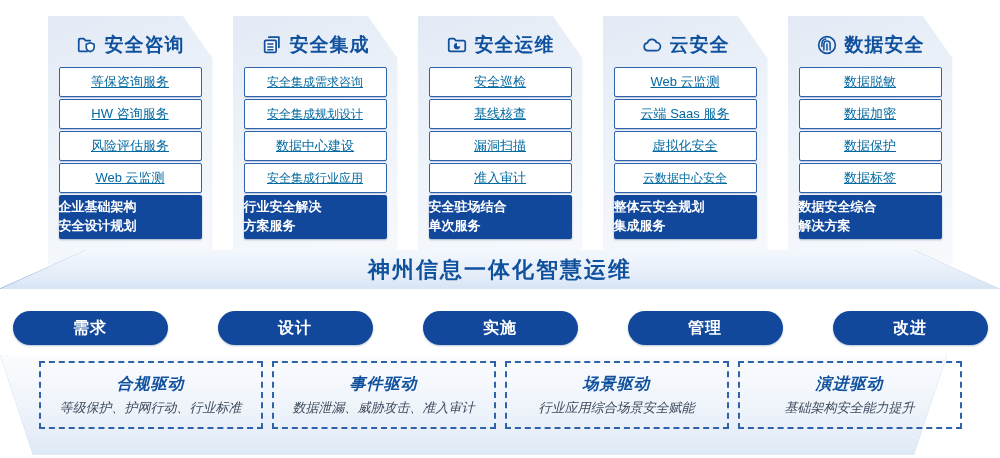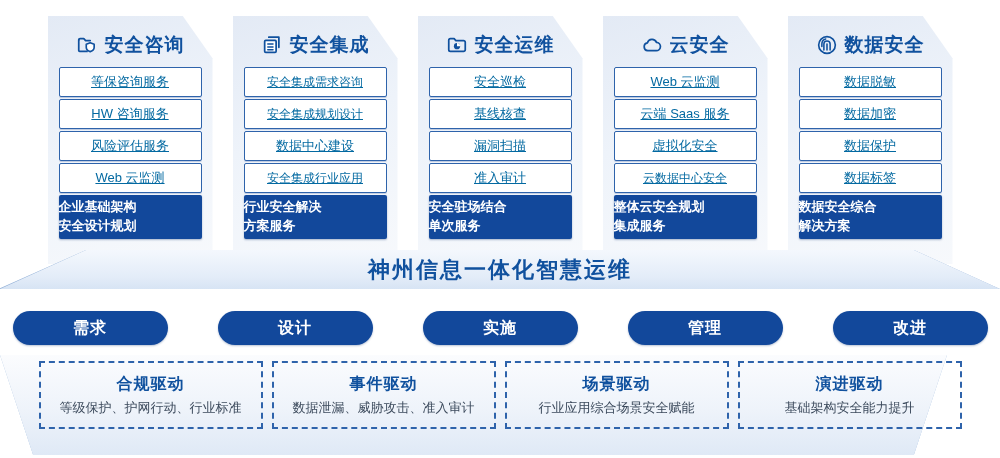--- a/index.html
+++ b/index.html
@@ -90,21 +90,21 @@
   .pill{
     width:155px;height:34px;border-radius:17px;
     background:#12489b;
     color:#fff;font-size:16px;font-weight:bold;letter-spacing:1px;
     display:flex;align-items:center;justify-content:center;
     box-shadow:0 1px 2px rgba(20,55,115,.3);
   }
 
   
   .base{
-    position:absolute;left:0;top:355px;width:947px;height:100px;
+    position:absolute;left:0;top:355px;width:947px;height:100px;font-style:italic;
   }
   .base .shape{
     position:absolute;inset:0;
     background:linear-gradient(180deg,#fbfcfe 0%,#eef3fa 55%,#dfe9f6 100%);
     -webkit-clip-path:polygon(0% 0%, 100% 0%, 96.5% 100%, 3.5% 100%);
     clip-path:polygon(0% 0%, 100% 0%, 96.5% 100%, 3.5% 100%);
   }
   .base .edge{
     position:absolute;inset:0;
     background:#86a7d2;

